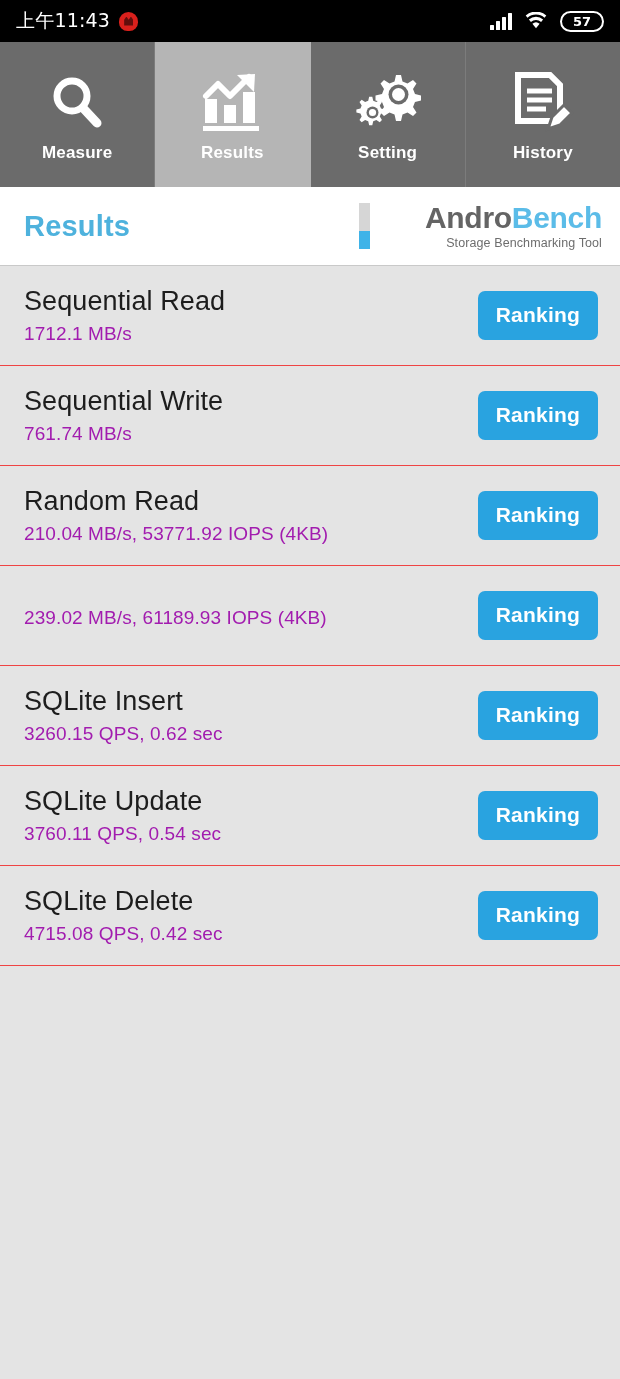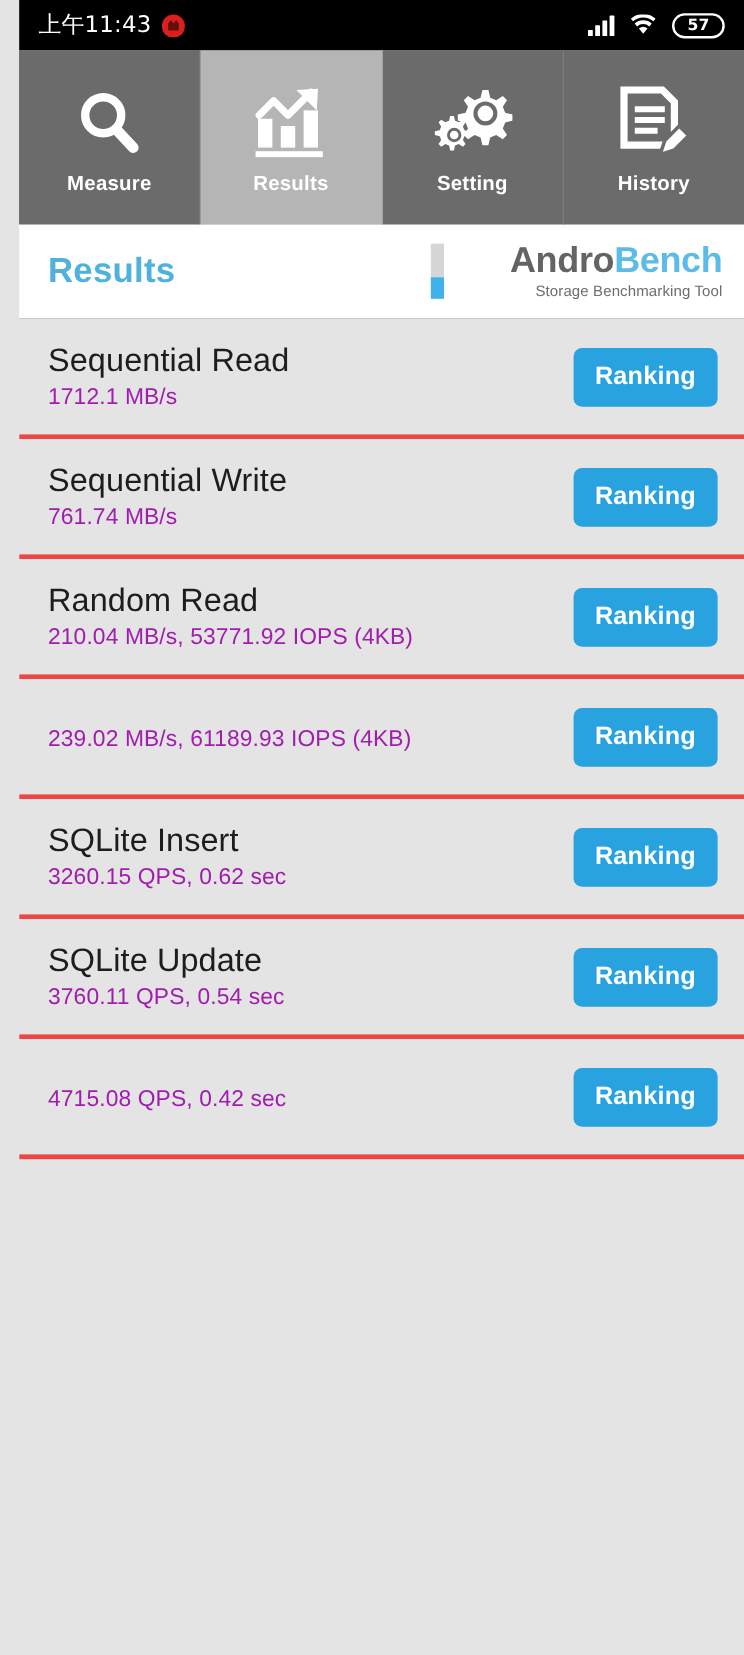--- a/index.html
+++ b/index.html
@@ -2,21 +2,21 @@
 <html><head>
 <meta charset="utf-8">
 <style>
   * { margin:0; padding:0; box-sizing:border-box; }
   html,body { width:620px; height:1379px; }
   body {
     font-family:"Liberation Sans", sans-serif;
     background:#e4e4e4;
     overflow:hidden;
   }
-  .phone { width:620px; height:1379px; position:relative; display:flex; flex-direction:column;padding-left:16px; }
+  .phone { width:620px; height:1379px; position:relative; display:flex; flex-direction:column; }
 
   
   .statusbar {
     height:42px; background:#000; color:#fff;
     display:flex; align-items:center; justify-content:space-between;
     padding:0 16px; flex:0 0 42px;
   }
   .sb-left { display:flex; align-items:center; gap:9px; }
   .sb-time { font-size:19px; letter-spacing:.2px; font-family:"DejaVu Sans", sans-serif; }
   .sb-right { display:flex; align-items:center; gap:13px; }
@@ -73,21 +73,21 @@
   .brand-name { font-size:30px; font-weight:bold; line-height:1; letter-spacing:-.3px; }
   .brand-name .a { color:#646464; }
   .brand-name .b { color:#5bbce8; }
   .brand-tag { font-size:12.5px; color:#6d6d6d; margin-top:3px; letter-spacing:.1px; }
 
   
   .list { flex:1 1 auto; background:#e4e4e4; overflow:hidden; }
   .row {
     height:100px; padding:0 22px 0 24px;
     display:flex; align-items:center; justify-content:space-between;
-    border-bottom:4px solid #ef4444; background:#e4e4e4;
+    border-bottom:1px solid #ef4444; background:#e4e4e4;
   }
   .row .texts { display:flex; flex-direction:column; justify-content:center; }
   .row .rtitle { font-size:27px; color:#1d1d1d; line-height:1.18; letter-spacing:.1px; }
   .row .rvalue { font-size:19px; color:#a21caf; margin-top:5px; letter-spacing:.1px; }
   .rank-btn {
     background:#29a3e0; color:#fff; font-size:21px; font-weight:bold;
     border:none; border-radius:7px; padding:12px 18px 13px;
     min-width:115px; text-align:center; cursor:pointer; letter-spacing:.2px;
   }
   .filler { background:#e4e4e4; flex:1 1 auto; }
@@ -233,20 +233,21 @@
         </div>
         <div class="row">
           <div class="texts">
             <span class="rtitle">SQLite Update</span>
             <span class="rvalue">3760.11 QPS, 0.54 sec</span>
           </div>
           <button class="rank-btn">Ranking</button>
         </div>
         <div class="row">
           <div class="texts">
+            <span class="rtitle">SQLite Delete</span>
             <span class="rvalue">4715.08 QPS, 0.42 sec</span>
           </div>
           <button class="rank-btn">Ranking</button>
         </div>
       </div>
     <div class="filler"></div>
   </div>
 
 </div>
 

